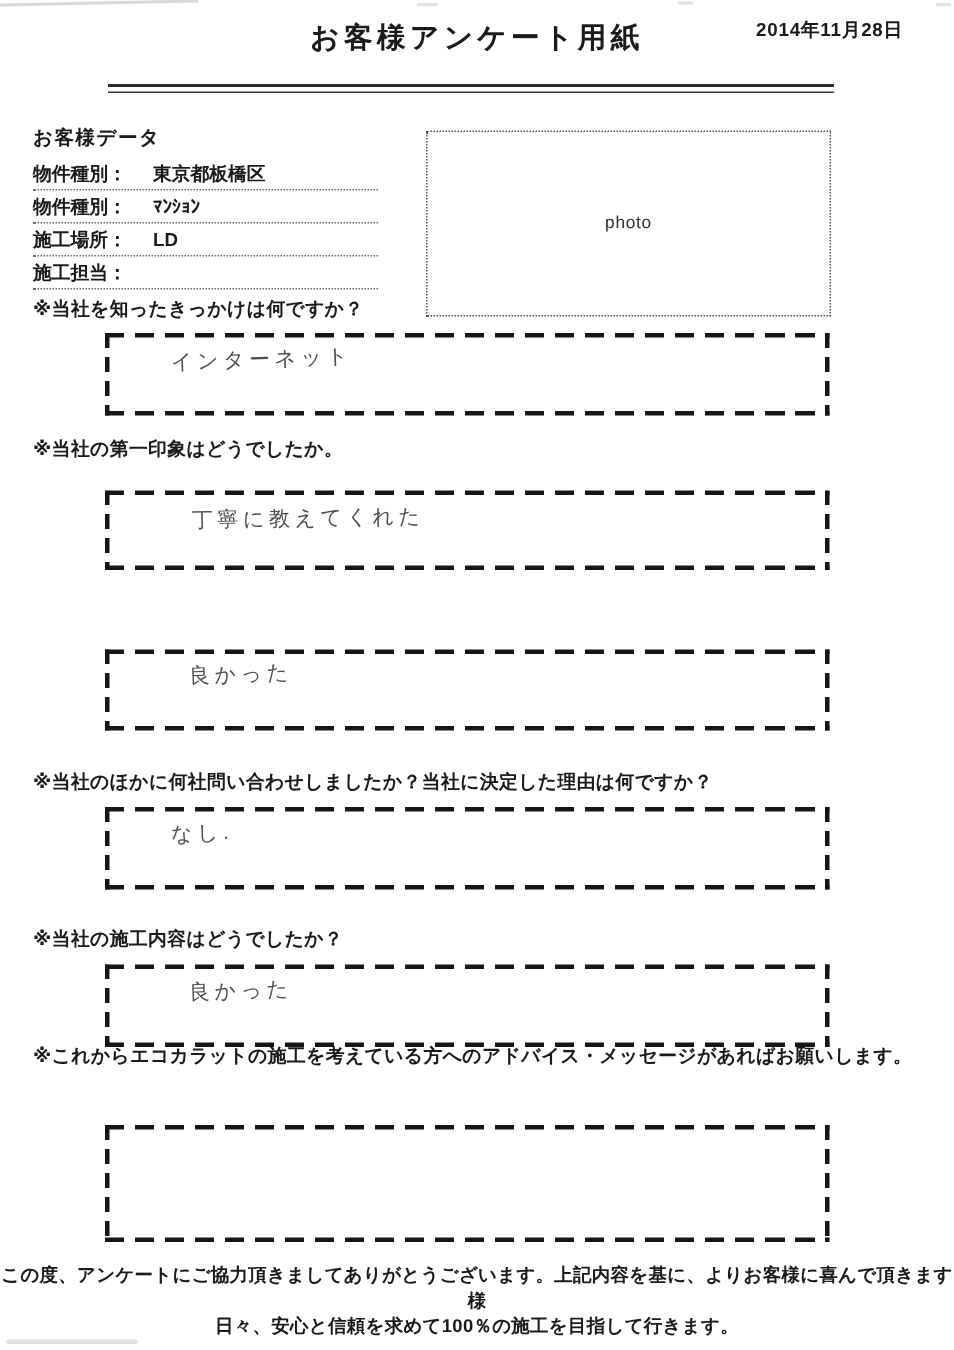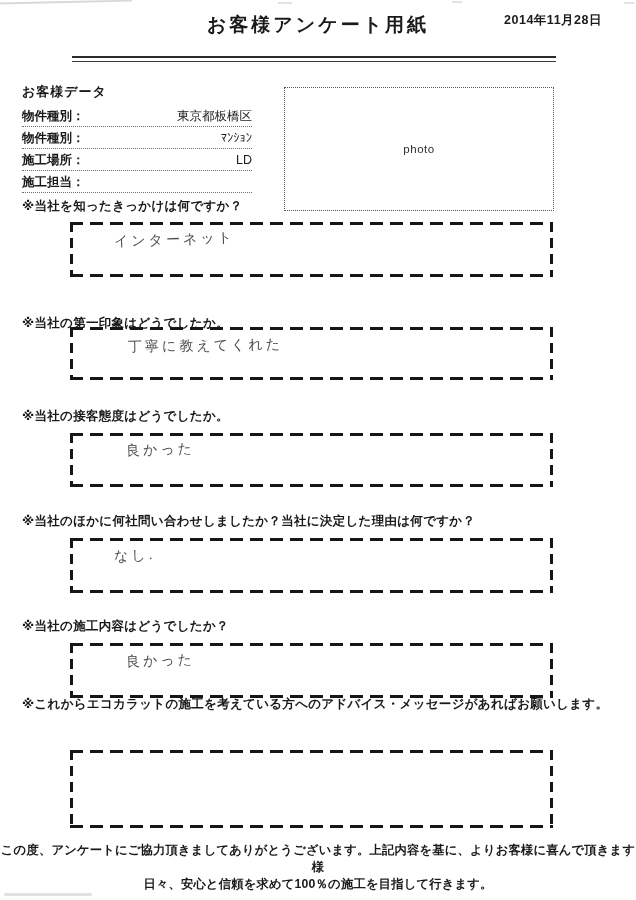--- a/index.html
+++ b/index.html
@@ -42,21 +42,21 @@
     font-size: 13px; font-weight: 700; letter-spacing: 1px;
   }
 
   .data-table { position: absolute; top: 105px; left: 22px; width: 230px; }
   .data-row {
     display: flex; align-items: baseline;
     border-bottom: 1px dotted #6e6e6e;
     padding: 3px 0 4px 0; height: 14px;
   }
   .data-row .lbl { width: 80px; font-size: 12.5px; font-weight: 600; }
-  .data-row .val { flex: 1; text-align: right; font-size: 12.5px; font-weight: 400; }
+  .data-row .val { flex: 1; text-align: left; font-size: 12.5px; font-weight: 700; }
 
   .photo-box {
     position: absolute; left: 284px; top: 87px; width: 268px; height: 122px;
     border: 1.5px dotted #565656;
     display: flex; align-items: center; justify-content: center;
     background: #fff;
   }
   .photo-box .photo-label { font-size: 11.5px; color: #2e2e2e; letter-spacing: .5px; }
 
   .q-label {
@@ -121,25 +121,24 @@
   </div>
 
   <div class="photo-box">
     <span class="photo-label">photo</span>
   </div>
 
   <div class="q-label" style="top:198px;">※当社を知ったきっかけは何ですか？</div>
   <div class="answer-box" style="top:222px;height:55px;"></div>
   <div class="handwriting" style="left:114px;top:231px;">インターネット</div>
 
-  <div class="q-label" style="top:315px;text-align:right;">※当社の第一印象はどうでしたか。</div>
+  <div class="q-label" style="top:291px;text-align:right;">※当社の第一印象はどうでしたか。</div>
   <div class="answer-box" style="top:327px;height:53px;"></div>
   <div class="handwriting" style="left:128px;top:337px;transform:rotate(-1deg);">丁寧に教えてくれた</div>
 
-  <div class="q-label" style="top:408px;">※当社の接客態度はどうでしたか。</div>
   <div class="answer-box" style="top:433px;height:54px;"></div>
   <div class="handwriting" style="left:126px;top:441px;">良かった</div>
 
   <div class="q-label" style="top:513px;">※当社のほかに何社問い合わせしましたか？当社に決定した理由は何ですか？</div>
   <div class="answer-box" style="top:538px;height:55px;"></div>
   <div class="handwriting" style="left:114px;top:547px;transform:rotate(-3deg);">なし.</div>
 
   <div class="q-label" style="top:618px;">※当社の施工内容はどうでしたか？</div>
   <div class="answer-box" style="top:643px;height:55px;"></div>
   <div class="handwriting" style="left:126px;top:652px;">良かった</div>

